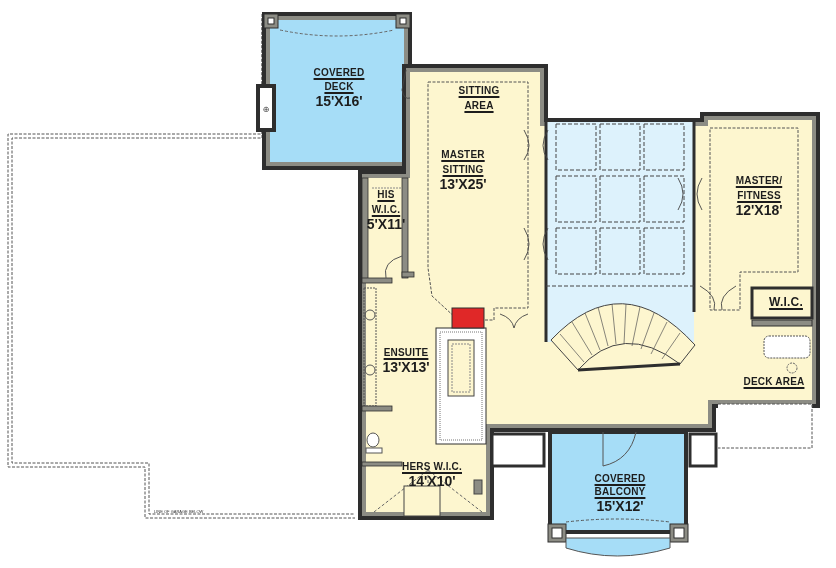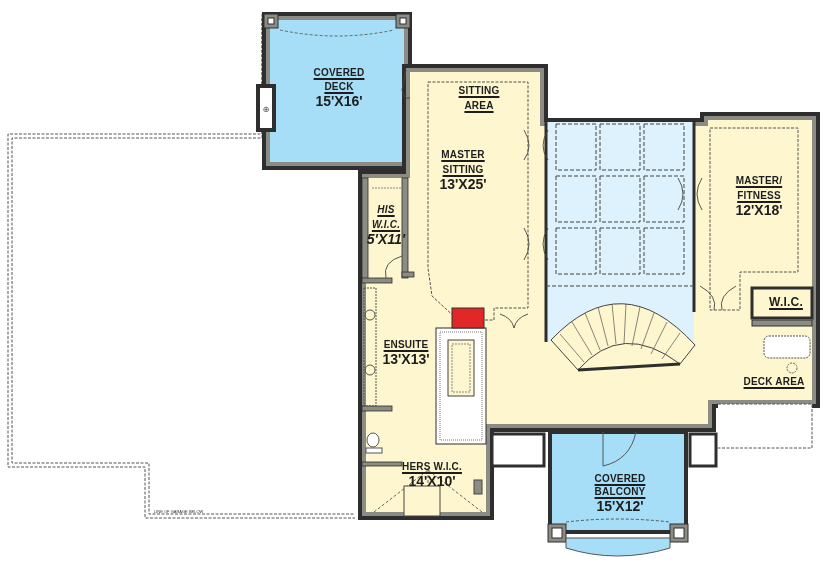--- a/index.html
+++ b/index.html
@@ -165,27 +165,27 @@
   <span class="name" style="margin-top:5px;">SITTING</span>
   <span class="dim">13'X25'</span>
 </div>
 
 <div class="lbl" style="left:720px; top:176px; width:78px;">
   <span class="name">MASTER/</span>
   <span class="name" style="margin-top:5px;">FITNESS</span>
   <span class="dim">12'X18'</span>
 </div>
 
-<div class="lbl" style="left:366px; top:205px; width:40px;font-style:italic;">
+<div class="lbl" style="left:366px; top:190px; width:40px;">
   <span class="name">HIS</span>
   <span class="name" style="margin-top:5px;">W.I.C.</span>
   <span class="dim">5'X11'</span>
 </div>
 
-<div class="lbl" style="left:376px; top:340px; width:60px;">
+<div class="lbl" style="left:376px; top:348px; width:60px;">
   <span class="name">ENSUITE</span>
   <span class="dim">13'X13'</span>
 </div>
 
 <div class="lbl" style="left:390px; top:462px; width:84px;">
   <span class="name">HERS W.I.C.</span>
   <span class="dim">14'X10'</span>
 </div>
 
 <div class="lbl" style="left:766px; top:296px; width:40px;">

